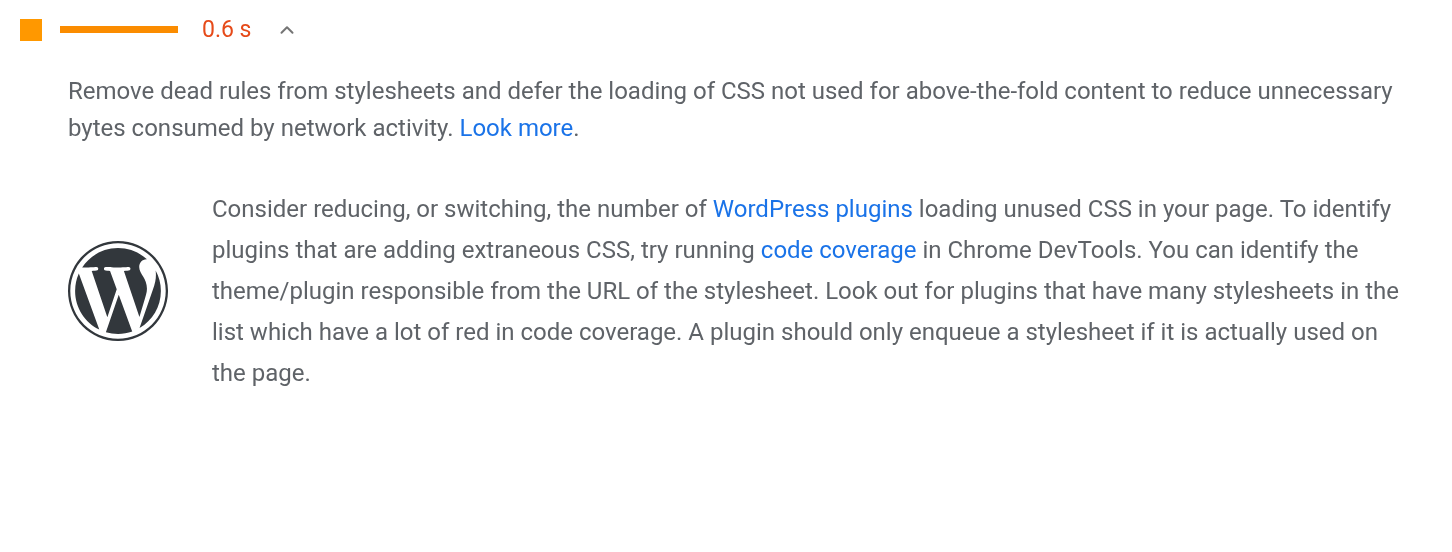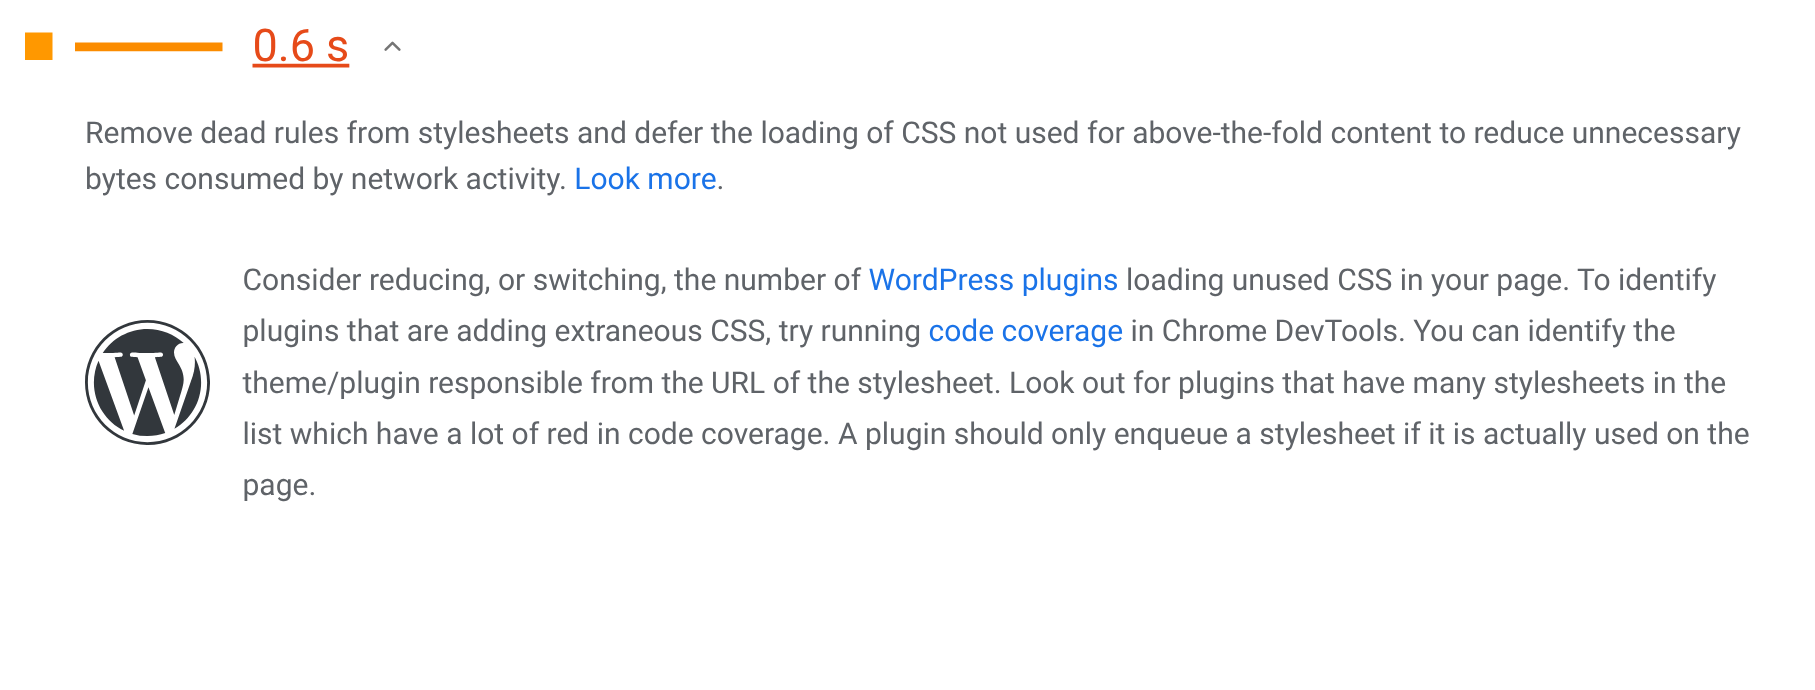--- a/index.html
+++ b/index.html
@@ -42,24 +42,23 @@
       height: 7px;
       background: transparent;
       position: relative;
     }
     .bar-fill {
       width: 118px;
       height: 7px;
       background: #fb8c00;
     }
     .metric-value {
-      font-size: 36px;
+      font-size: 23px;
       font-weight: 400;
       color: #e64a19;
-      text-decoration: underline;
     }
     .chevron {
       color: #757575;
       font-size: 20px;
       display: inline-flex;
     }
     .chevron svg {
       width: 22px;
       height: 22px;
     }
@@ -71,21 +70,21 @@
       line-height: 1.55;
       color: #5f6368;
     }
     .description a, .stack-text a {
       color: #1a73e8;
       text-decoration: none;
     }
     .stack-pack {
       display: flex;
       align-items: center;
-      gap: 26px;
+      gap: 44px;
       margin-top: 42px;
       margin-left: 48px;
       margin-right: 30px;
     }
     .wp-icon {
       width: 100px;
       height: 100px;
       flex-shrink: 0;
     }
     .wp-icon svg {

